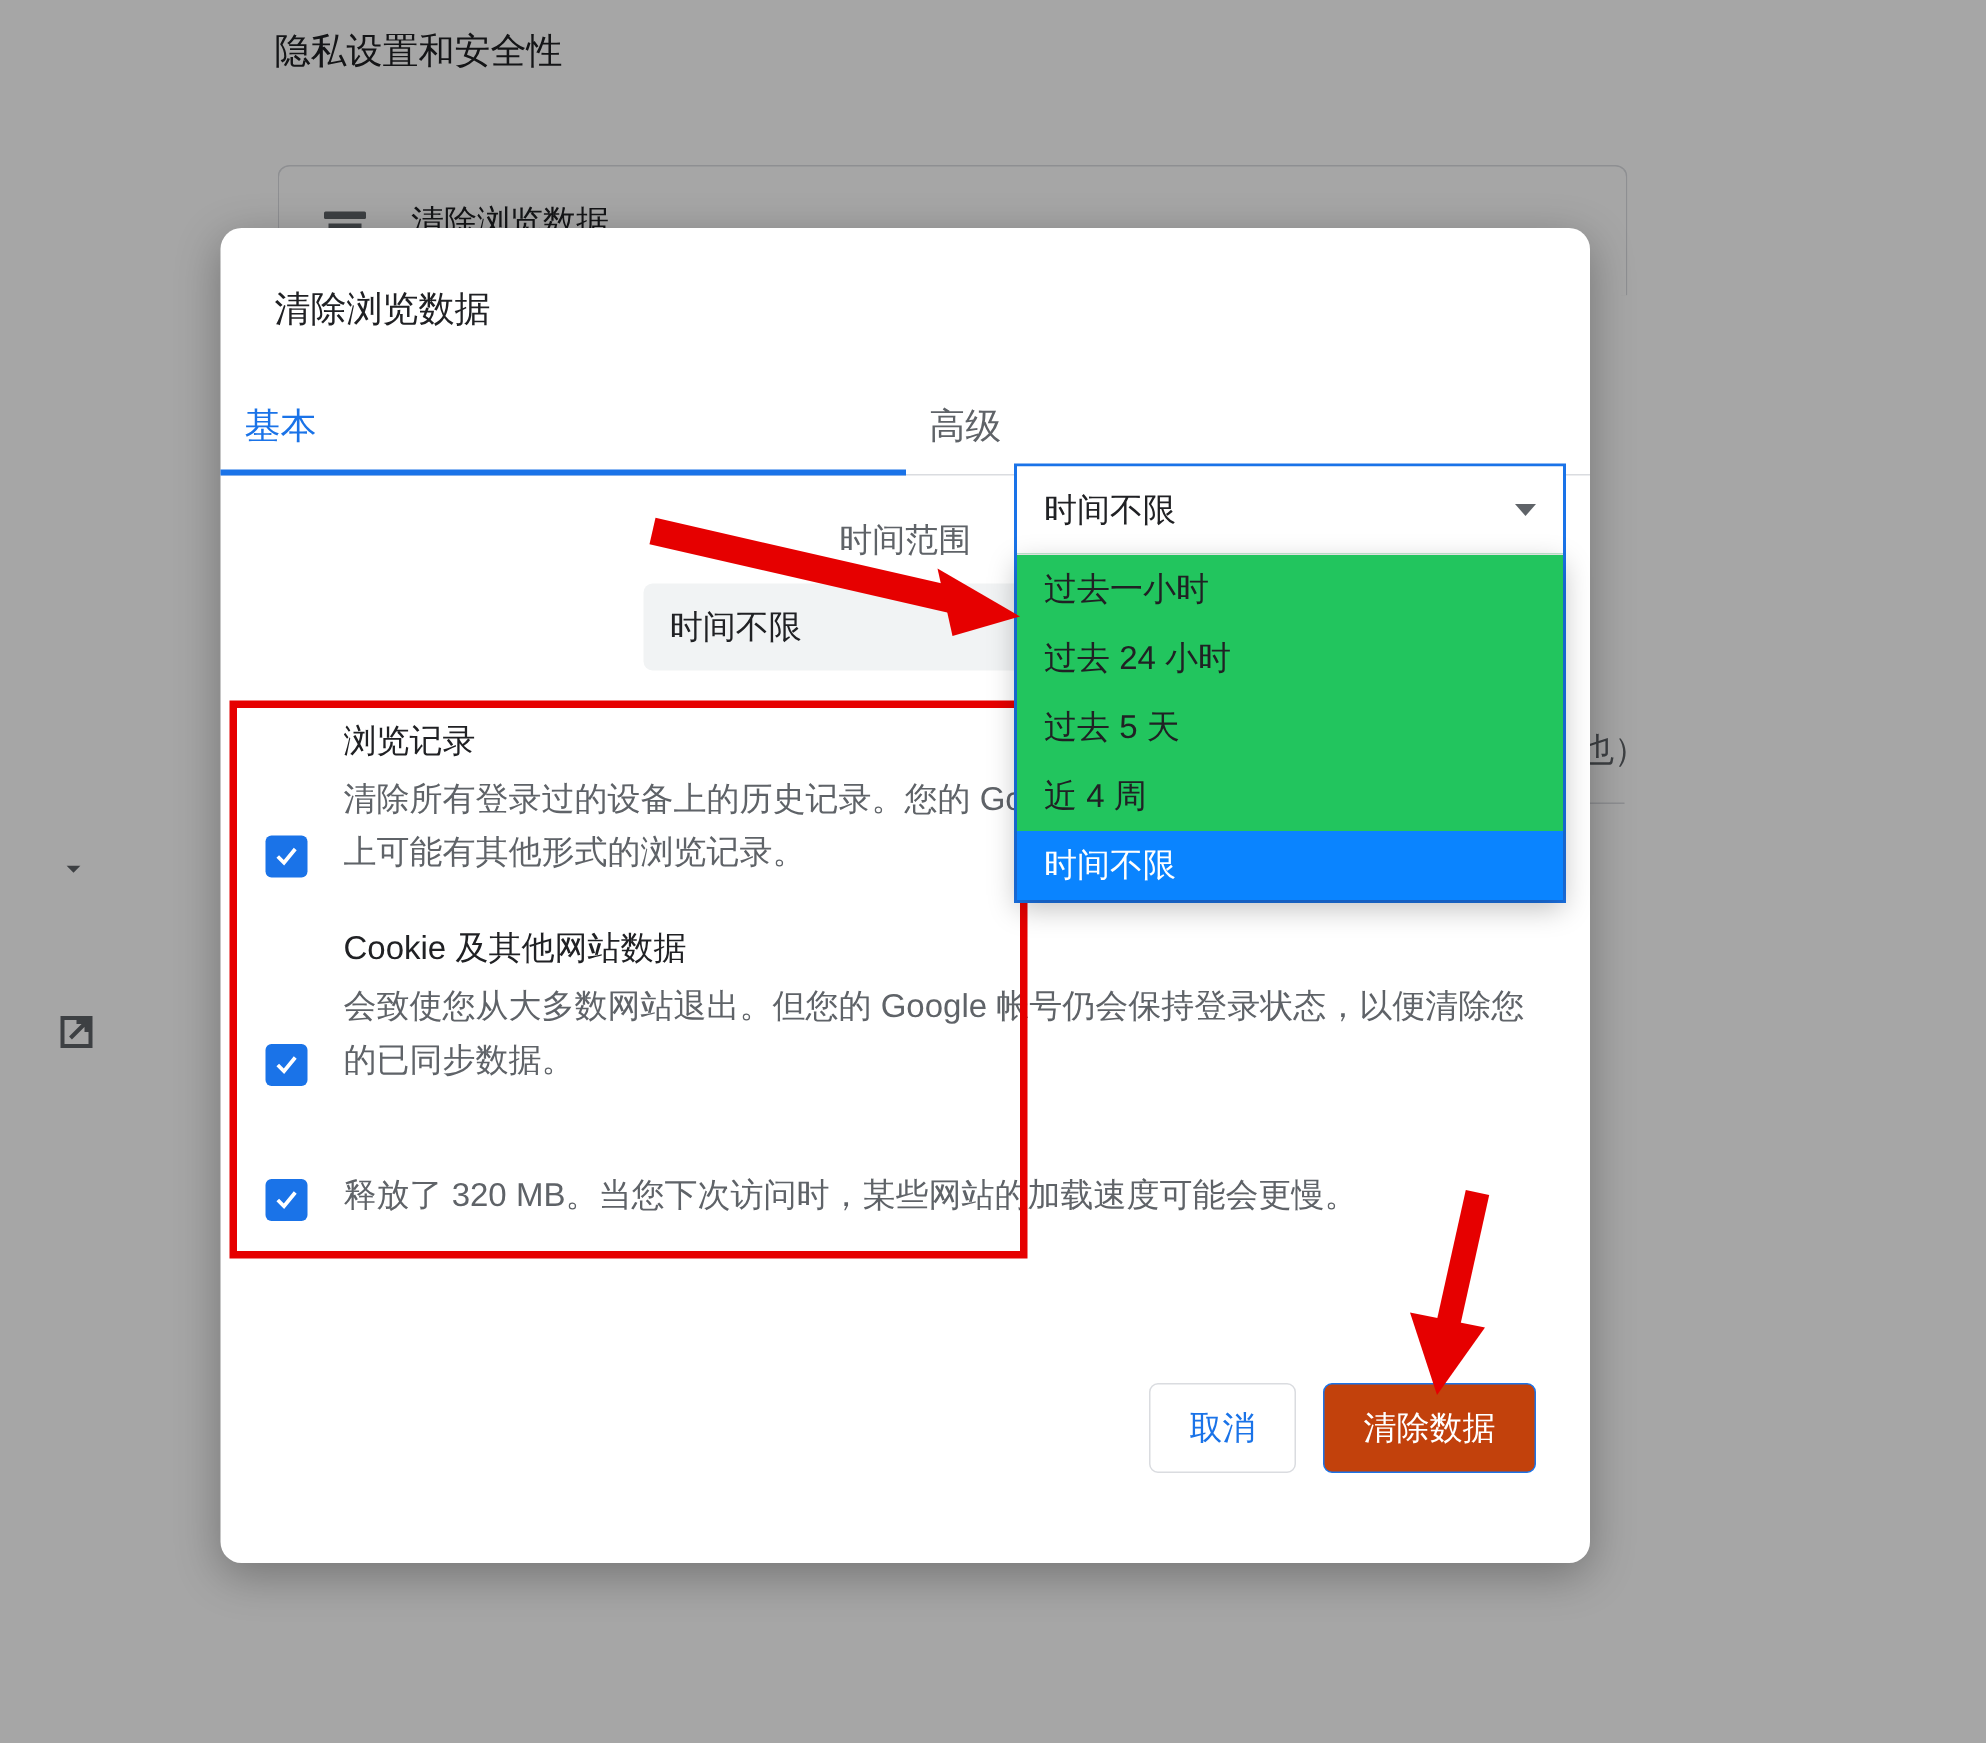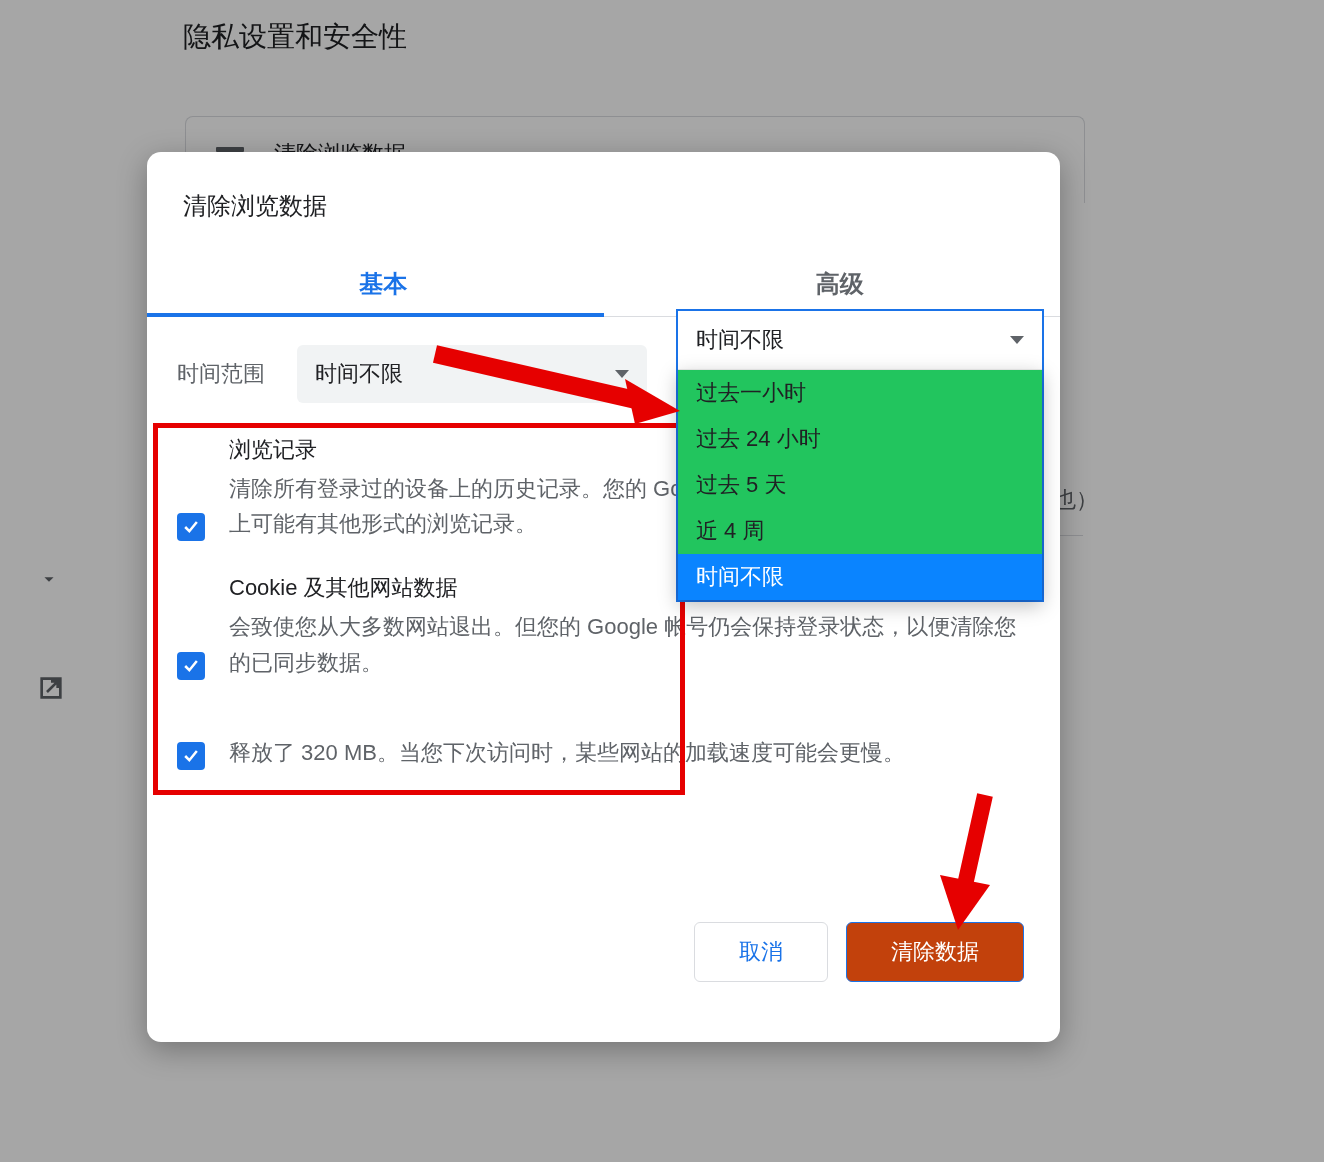--- a/index.html
+++ b/index.html
@@ -18,21 +18,21 @@
   z-index: 1;
 }
 .bg-content {
   position: absolute;
   inset: 0;
   padding-top: 18px;
   padding-left: 183px;
   color: #333;
 }
 .bg-title {
-  font-size: 28px;
+  font-size: 24px;
   font-weight: 500;
   color: #202124;
   margin-bottom: 60px;
 }
 .bg-card {
   margin-left: 2px;
   width: 900px;
   border: 1px solid #dadce0;
   border-radius: 8px 8px 0 0;
   border-bottom: none;
@@ -107,43 +107,43 @@
   color: #202124;
   padding: 38px 0 0 36px;
 }
 .tabs {
   display: flex;
   margin-top: 28px;
   border-bottom: 1px solid #dadce0;
 }
 .tab {
   flex: 1;
-  text-align: center;
+  text-align: left;
   font-size: 24px;
   padding: 18px 0 16px 16px;
   color: #5f6368;
   cursor: pointer;
   position: relative;
-  font-weight: bold;
 }
 .tab.active {
   color: #1a73e8;
 }
 .tab.active::after {
   content: "";
   position: absolute;
   left: 0; right: 0; bottom: -1px;
   height: 4px;
   background: #1a73e8;
 }
 .time-row {
   display: flex;
   align-items: center;
   padding: 28px 30px 0 30px;
-  gap: 32px;
+  gap: 14px;
+  flex-direction: column;
 }
 .time-label {
   font-size: 22px;
   color: #5f6368;
 }
 .time-select {
   background: #f1f3f4;
   border-radius: 6px;
   padding: 14px 18px;
   width: 350px;
@@ -192,21 +192,21 @@
 .check-text a { color: #1a73e8; text-decoration: none; }
 
 .dialog-footer {
   position: absolute;
   bottom: 60px;
   right: 36px;
   display: flex;
   gap: 18px;
 }
 .btn {
-  padding: 14px 44px;
+  padding: 14px 26px;
   font-size: 22px;
   border-radius: 6px;
   cursor: pointer;
 }
 .btn-cancel {
   background: #fff;
   border: 1px solid #dadce0;
   color: #1a73e8;
 }
 .btn-primary {

